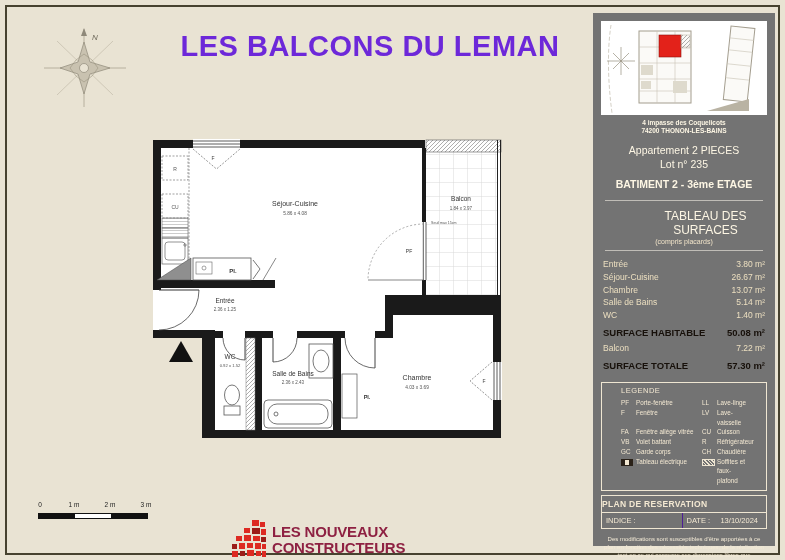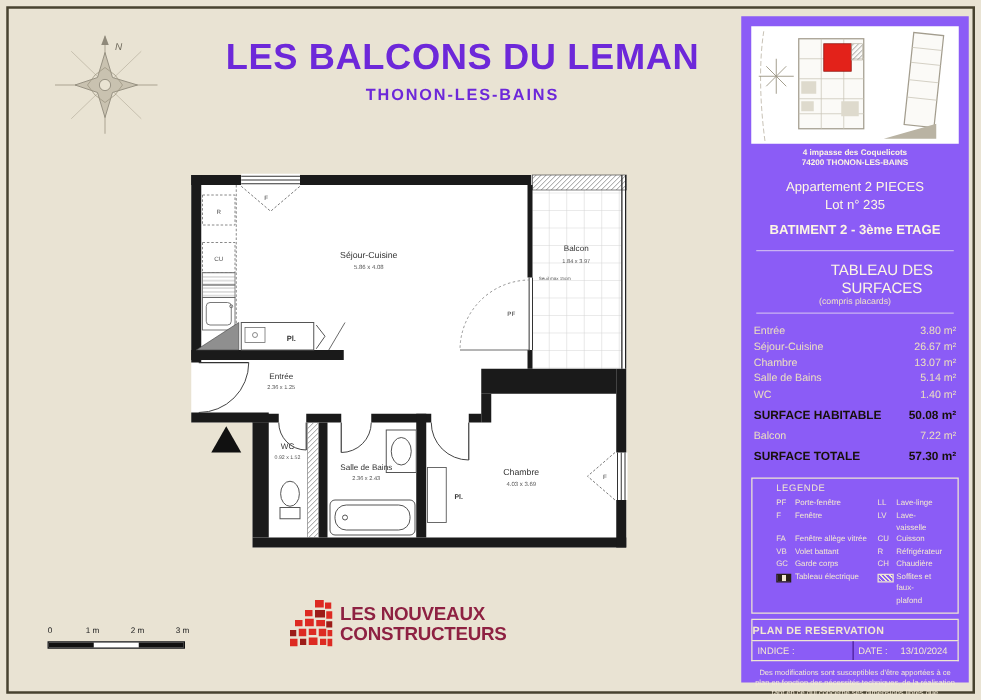--- a/index.html
+++ b/index.html
@@ -6,21 +6,21 @@
   body{width:785px;height:560px;background:#e9e3d3;font-family:"Liberation Sans",sans-serif;position:relative;overflow:hidden;}
   .frame{position:absolute;left:5px;top:5px;right:5px;bottom:5px;border:2px solid #47422f;pointer-events:none;}
 
   
   .titleblock{position:absolute;left:150px;top:30px;width:440px;text-align:center;color:#6d28d9;}
   .title{font-size:29px;font-weight:600;letter-spacing:.5px;}
   .subtitle{font-size:13px;font-weight:600;letter-spacing:1.5px;margin-top:5px;}
   .compass{position:absolute;left:38px;top:24px;}
 
   
-  .sidebar{position:absolute;left:593px;top:13px;width:182px;height:533px;background:#8b5cf6;color:#f3e8d2;}
+  .sidebar{position:absolute;left:593px;top:13px;width:182px;height:533px;background:#737373;color:#f3e8d2;}
   .siteplan{margin:8px 8px 4px;height:94px;background:#ffffff;position:relative;}
   .address{text-align:center;font-size:6.5px;font-weight:bold;line-height:1.3;color:#fdf6e4;}
   .aptline{text-align:center;font-size:10.5px;line-height:1.3;color:#fdf6e4;}
   .building{text-align:center;font-size:10.5px;font-weight:bold;margin-top:7px;color:#fdf6e4;}
   .rule{height:1px;background:rgba(255,250,238,.55);margin:0 12px;}
   .surf-title{text-align:center;font-size:12px;font-weight:normal;margin-top:8px;color:#fdf6e4;padding-left:43px;}
   .surf-sub{text-align:center;font-size:7px;margin-top:1px;color:#f0e3c8;}
   .surf-table{margin:7px 10px 0;}
   .srow{display:flex;justify-content:space-between;font-size:8.5px;line-height:1.5;color:#ecdfc0;}
   .srow.bold{color:#17100a;font-weight:bold;font-size:9.5px;margin-top:4px;margin-bottom:2px;}
@@ -43,21 +43,21 @@
   
   .plan{position:absolute;left:145px;top:112px;}
   .plan text{font-family:"Liberation Sans",sans-serif;}
 
   
   .scalebar{position:absolute;left:38px;top:501px;width:130px;height:26px;font-size:6.5px;color:#222;}
   .scalebar .tick{position:absolute;top:0;transform:translateX(-50%);}
   .bar{position:absolute;left:0;top:12px;width:108px;height:4px;border:1px solid #111;display:flex;background:#fff;}
   .bar .seg{width:36px;height:100%;}
   .seg.b{background:#111;}
-  .logo{position:absolute;left:232px;top:480px;display:flex;align-items:center;gap:6px;}
+  .logo{position:absolute;left:232px;top:520px;display:flex;align-items:center;gap:6px;}
   .logo-text{font-size:15px;font-weight:bold;color:#8e2142;line-height:1.08;letter-spacing:-.2px;}
 </style>
 </head>
 <body>
 
 <svg width="0" height="0" style="position:absolute">
   <defs>
     <pattern id="tile" width="14" height="14" patternUnits="userSpaceOnUse">
       <path d="M14 0 H0 V14" fill="none" stroke="#d6d6d6" stroke-width="0.9"></path>
     </pattern>
@@ -81,21 +81,20 @@
   </g>
   <polygon points="46,18 52,38 72,44 52,50 46,70 40,50 22,44 40,38" fill="#c9c2b0" stroke="#8f897a" stroke-width="0.7"></polygon>
   <polygon points="46,30 54,36 60,44 54,52 46,58 38,52 32,44 38,36" fill="none" stroke="#9a937f" stroke-width="0.6"></polygon>
   <circle cx="46" cy="44" r="4.5" fill="#e9e3d3" stroke="#8f897a" stroke-width="0.7"></circle>
   <polygon points="46,4 43,12 49,12" fill="#8f897a"></polygon>
   <text x="54" y="16" font-size="8" fill="#6f6a5c" font-style="italic">N</text>
 </svg>
 
 <div class="titleblock">
   <div class="title">LES BALCONS DU LEMAN</div>
-  <div class="subtitle">THONON-LES-BAINS</div>
 </div>
 
 <svg class="plan" width="385" height="345" viewBox="0 0 385 345">
 
   <polygon points="8,28 356,28 356,326 57,326 57,226 8,226" fill="#ffffff"></polygon>
 
   <g>
     <rect x="281" y="40" width="71" height="143" fill="url(#tile)"></rect>
     <rect x="281" y="28" width="75" height="12" fill="url(#hatch)" stroke="#555" stroke-width="0.6"></rect>
     <line x1="352.5" y1="28" x2="352.5" y2="183" stroke="#222" stroke-width="1"></line>

